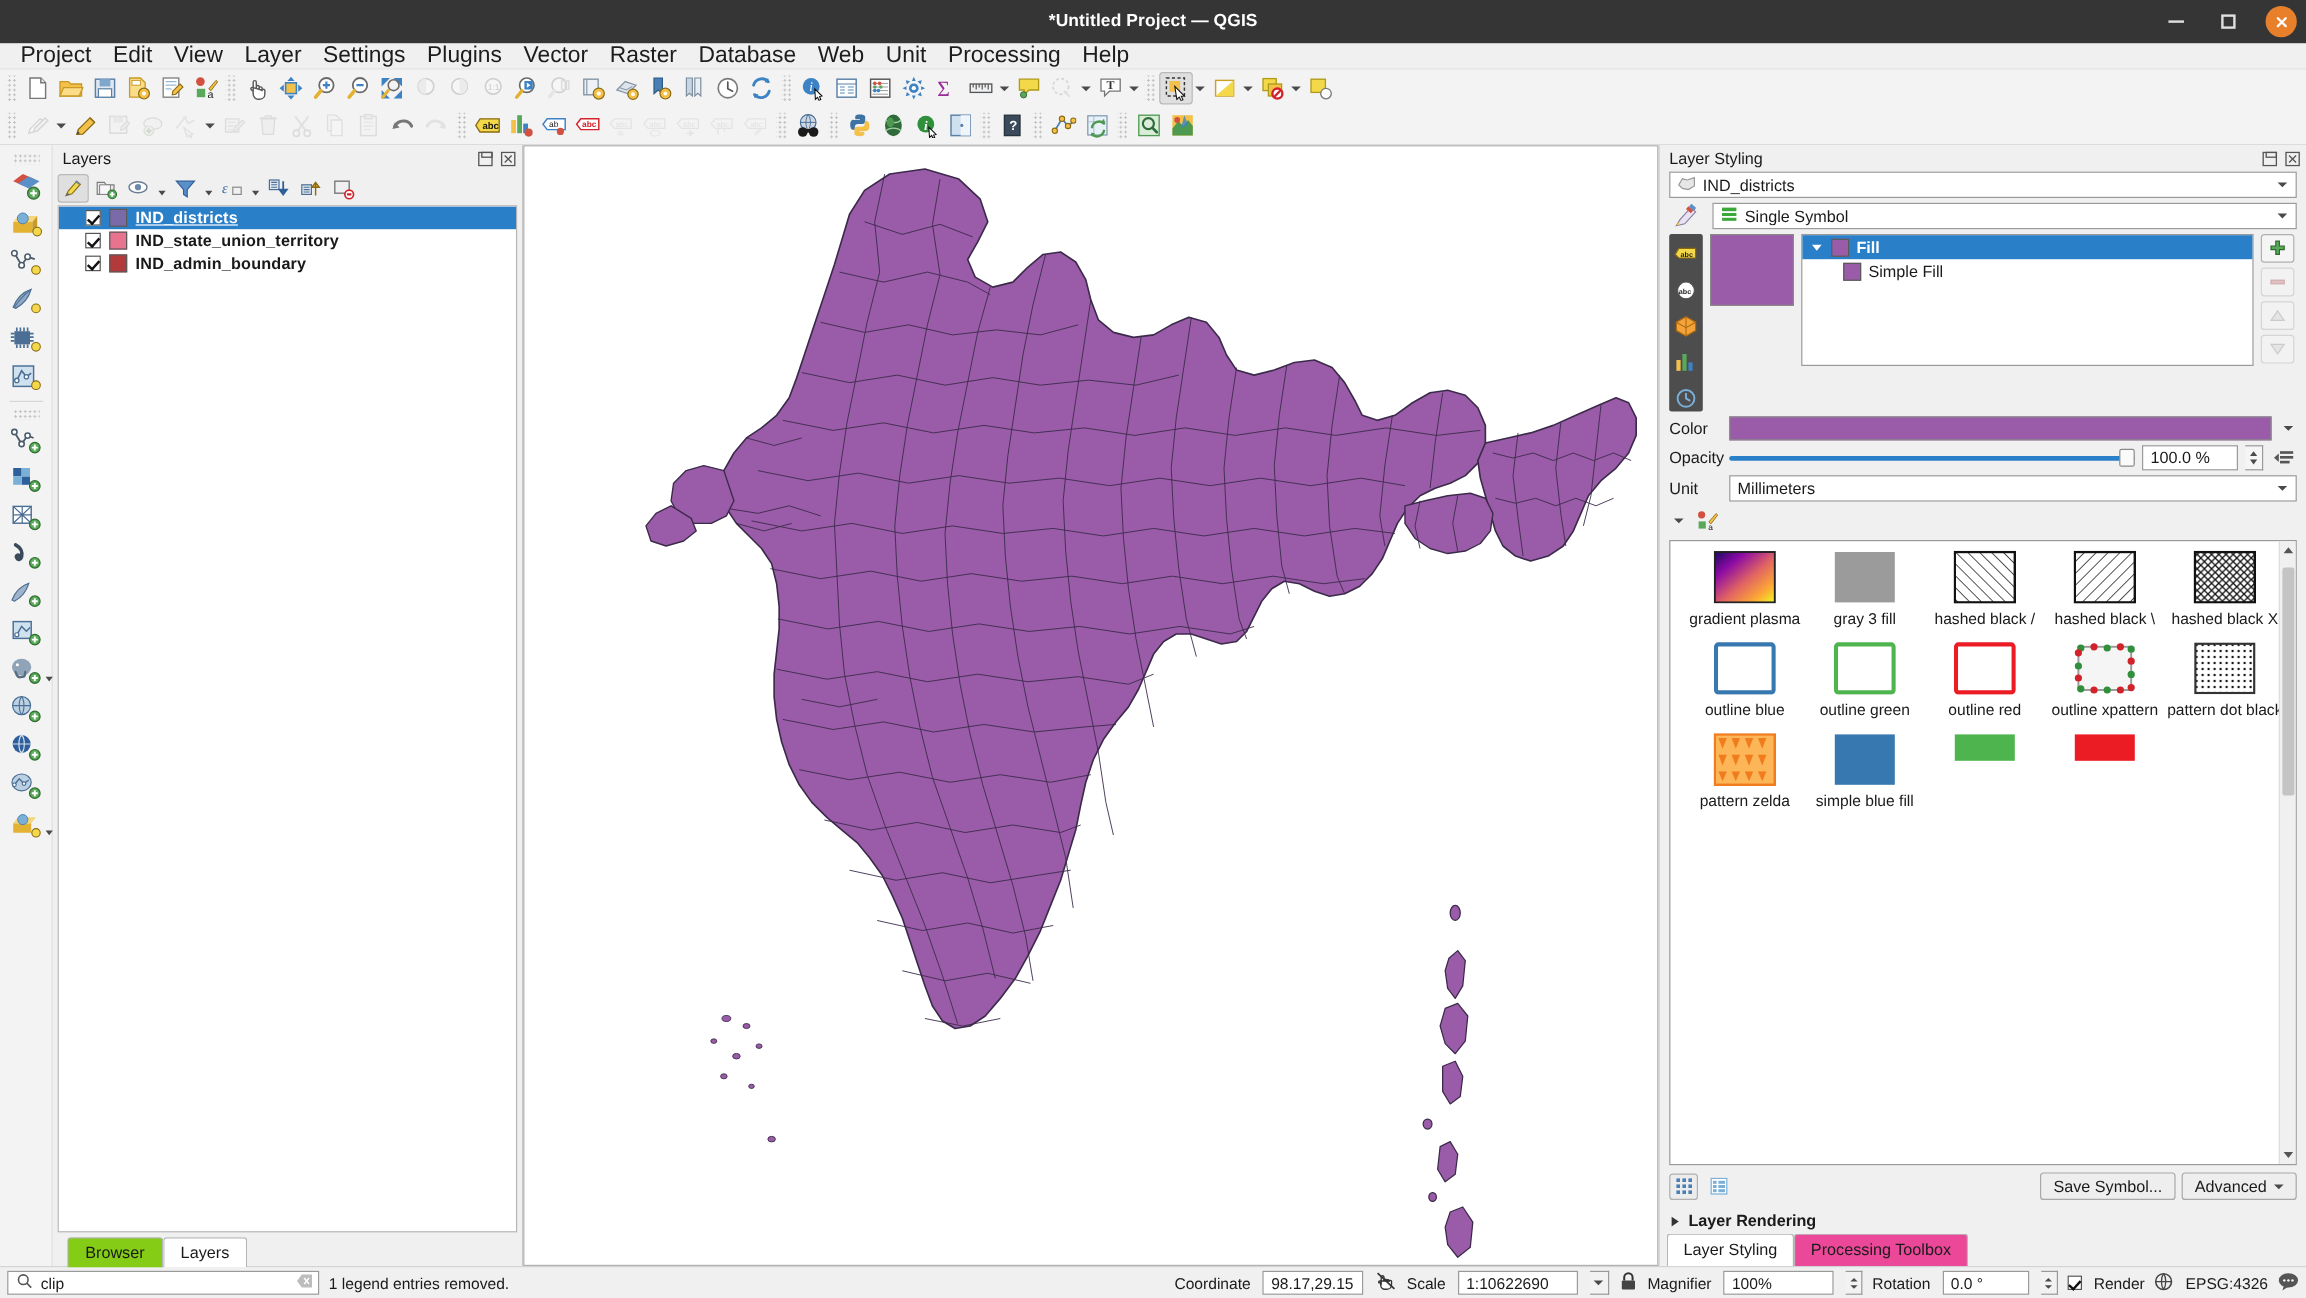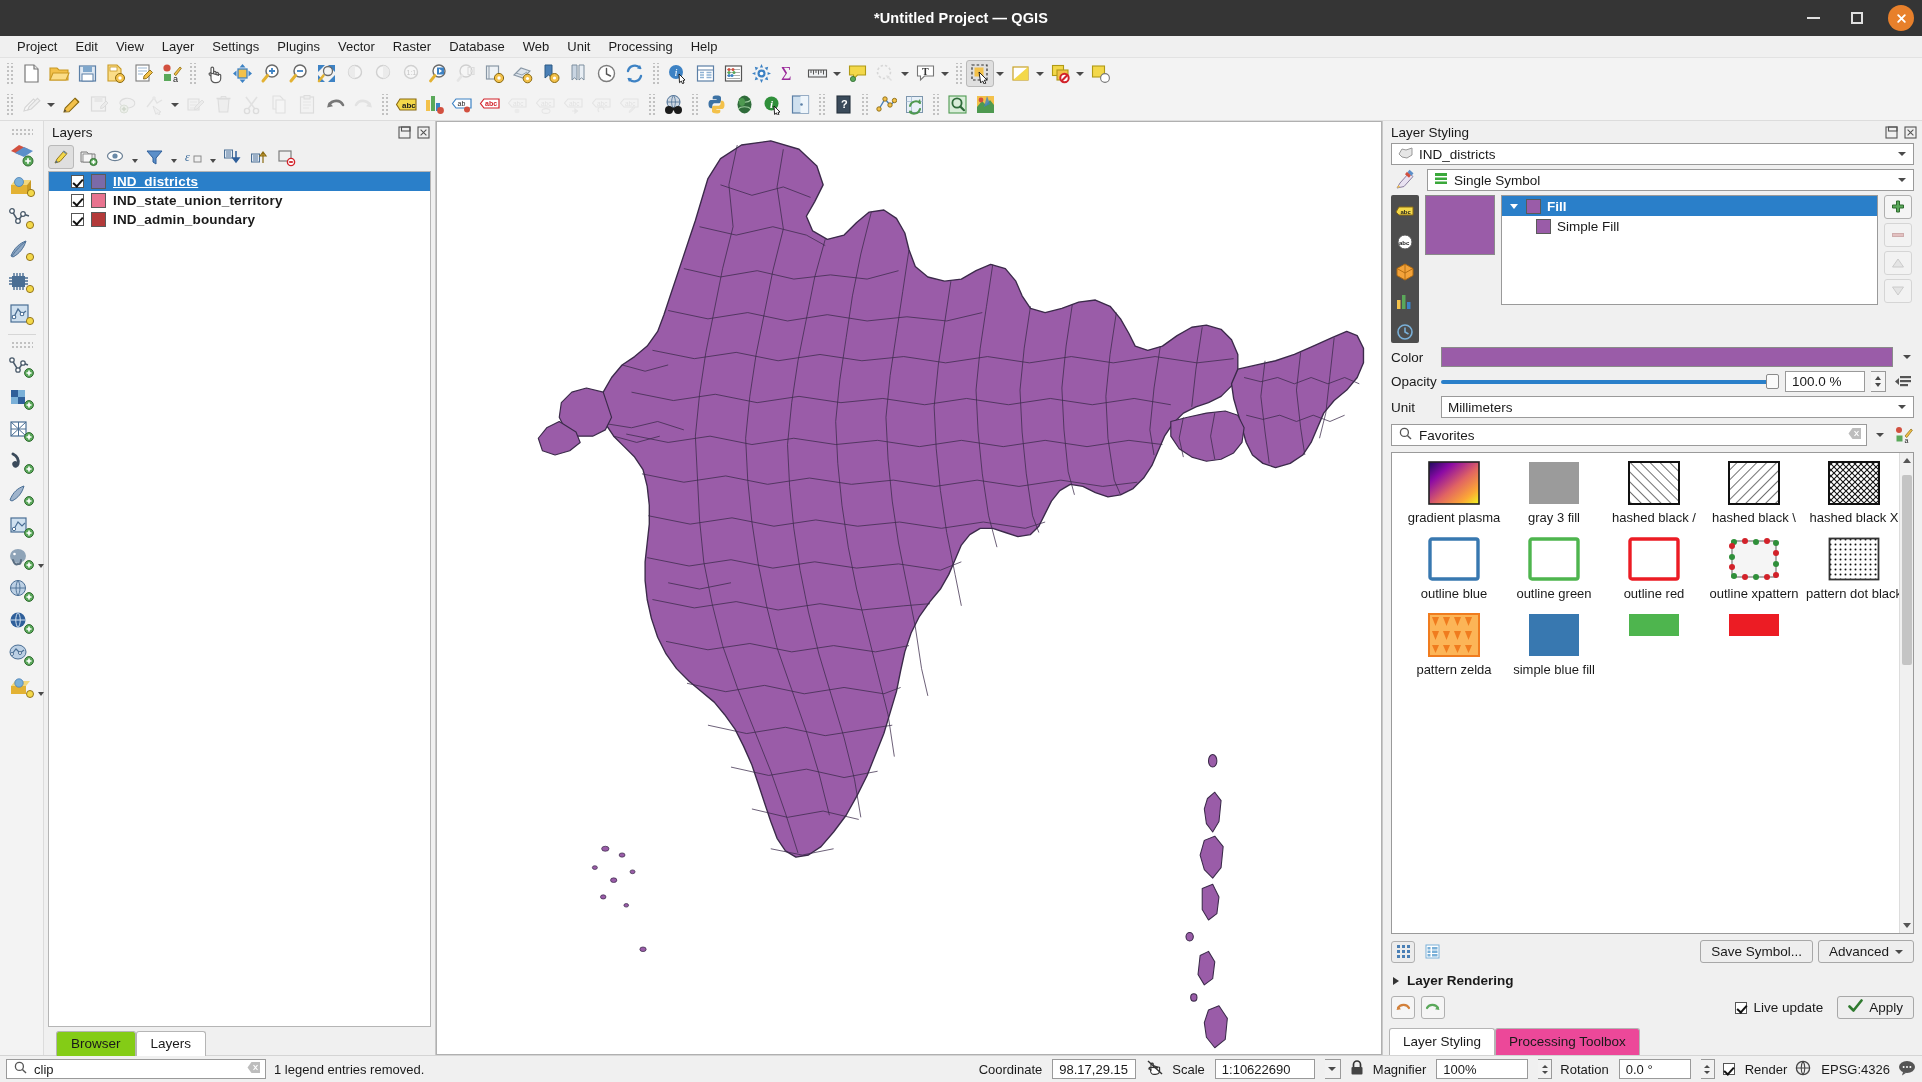--- a/index.html
+++ b/index.html
@@ -23,21 +23,21 @@
   .wbtn { width:26px; height:26px; display:flex; align-items:center; justify-content:center;
           color:#e6e6e6; font-size:13px; border-radius:50%; }
   .wbtn.min::after{ content:""; display:block; width:13px; height:2px; background:#e0e0e0; }
   .wbtn.max::after{ content:""; display:block; width:8px; height:8px; border:2px solid #e0e0e0; }
   .wbtn.close { background:#e8802b; }
   .wbtn.close svg { display:block; }
 
   
   .menubar { height:22px; background:#f0f0f0; display:flex; align-items:center;
              padding-left:8px; flex:0 0 22px; border-bottom:1px solid #e2e2e2;}
-  .menubar .mi { padding:2px 9px; font-size:13px; color:#1d1d1d; cursor:default; }
+  .menubar .mi { padding:2px 9px; font-size:19px; color:#1d1d1d; cursor:default; }
 
   
   .tbwrap { background:#f3f3f3; border-bottom:1px solid #dcdcdc; }
   .toolbar { height:31px; display:flex; align-items:center; padding:0 2px; }
   .tbrow2 { height:31px; }
   .grip { width:9px; height:22px; margin:0 3px; flex:0 0 9px;
           background-image:radial-gradient(#b8b8b8 1px, transparent 1px);
           background-size:4px 4px; background-position:1px 2px; opacity:.85;}
   .ticon { width:28px; height:27px; display:flex; align-items:center; justify-content:center;
            flex:0 0 28px; position:relative; }
@@ -1222,33 +1222,20 @@
         </div>
         <div class="styrow">
           <span class="lbl">Unit</span>
           <span class="combo" style="flex:1;">
             <span class="cval">Millimeters</span>
             <span class="cdd"></span>
           </span>
         </div>
 
         <div class="searchbar">
-          <span class="sfield">
-            <span>
-              <svg width="13" height="13" viewBox="0 0 13 13">
-                  <circle cx="5.4" cy="5.4" r="4" fill="none" stroke="#555" stroke-width="1.3"></circle>
-                  <path d="M8.4 8.4l3.6 3.6" stroke="#555" stroke-width="1.4"></path>
-                </svg></span>
-            <span class="stext">Favorites</span>
-            <span>
-              <svg width="14" height="13" viewBox="0 0 14 13">
-                  <path d="M4.5 1h8.5v11H4.5L.5 6.5z" fill="#bdbdbd"></path>
-                  <path d="M6.5 4l4 5M10.5 4l-4 5" stroke="#fff" stroke-width="1.2"></path>
-                </svg></span>
-          </span>
           <span class="ddbtn"></span>
           <span style="width:22px;display:flex;justify-content:center;">
             <svg width="19" height="18" viewBox="0 0 19 18">
                 <circle cx="5" cy="4" r="3" fill="#d2503f"></circle>
                 <rect x="2.5" y="9.5" width="6" height="6" fill="#5aa85a"></rect>
                 <path d="M11 10l6-7 1.4 1.2-5.6 7.4z" fill="#f3c14a" stroke="#8a6a12" stroke-width=".7"></path>
                 <text x="10.5" y="17" font-size="7" font-family="Liberation Sans" fill="#222">a</text>
               </svg>
             </span>
         </div>
@@ -1476,44 +1463,20 @@
             <span>Advanced</span>
             <span style="border-left:4px solid transparent;border-right:4px solid transparent;border-top:4.5px solid #4a4a4a;"></span>
           </span>
         </div>
 
         <div class="collap">
           <span class="tri"></span>
           <span>Layer Rendering</span>
         </div>
 
-        <div class="applyrow">
-          <span class="rndbtn">
-            <svg width="16" height="15" viewBox="0 0 16 15">
-                <path d="M3 8c2-4 9-4.5 11 0" stroke="#d2803a" stroke-width="2.2" fill="none" stroke-linecap="round"></path>
-                <path d="M1.5 10l4.5-.8-3-3z" fill="#d2803a"></path>
-              </svg>
-            </span>
-          <span class="rndbtn">
-            <svg width="16" height="15" viewBox="0 0 16 15">
-                <path d="M13 8c-2-4-9-4.5-11 0" stroke="#5aa85a" stroke-width="2.2" fill="none" stroke-linecap="round"></path>
-                <path d="M14.5 10l-4.5-.8 3-3z" fill="#5aa85a"></path>
-              </svg>
-            </span>
-          <span style="flex:1"></span>
-          <span class="cbx"></span>
-          <span>Live update</span>
-          <span class="pushbtn" style="margin-left:8px;">
-            <span>
-              <svg width="15" height="14" viewBox="0 0 15 14">
-                  <path d="M1.5 7.5l4 4L13.5 1.5" stroke="#2f7a2f" stroke-width="2.6" fill="none" stroke-linecap="round" stroke-linejoin="round"></path>
-                </svg></span>
-            <span>Apply</span>
-          </span>
-        </div>
 
         <div class="pnltabs">
           <div class="pnltab active">Layer Styling</div>
           <div class="pnltab">Processing Toolbox</div>
         </div>
       </div>
     </div>
 
   </div>
 

